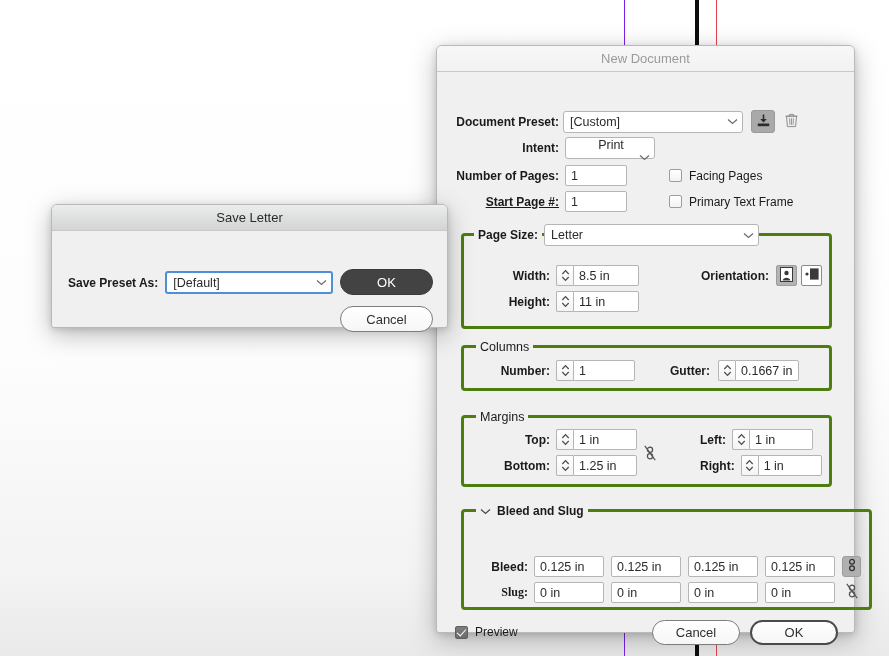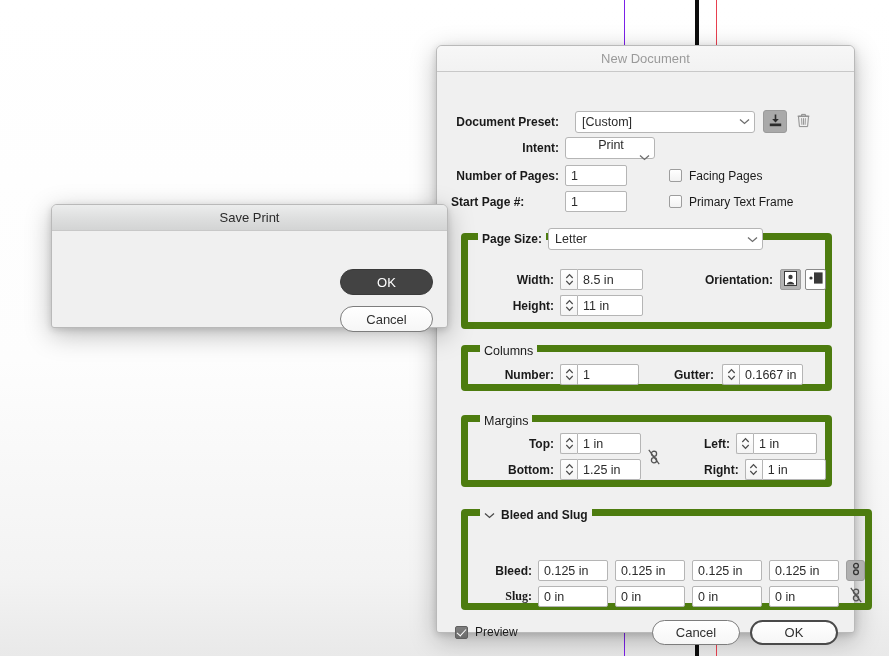--- a/index.html
+++ b/index.html
@@ -93,21 +93,21 @@
     display: flex; flex-direction: column;
     align-items: center; justify-content: center;
     color: #4a4a4a;
   }
   .spin svg { display:block; }
   .stepper .tf { border-radius: 0 2px 2px 0; }
 
   
   .group {
     position: absolute;
-    border: 7px solid #4d7c0f;
+    border: 3px solid #4d7c0f;
     border-radius: 4px;
     background: transparent;
   }
   .group-title {
     position: absolute; top: -8px; left: 12px;
     background: #f0f0f0; padding: 0 4px;
     font-size: 12.5px; color: #1a1a1a;
   }
 
   
@@ -175,21 +175,21 @@
 
 <div class="dialog" id="new-document">
   <div class="titlebar inactive">
     <span>New Document</span>
   </div>
 
   <div id="nd-body">
 
     <div class="row" style="left:14px; top:38px; width:392px;">
       <span class="lbl lbl-b" style="width:108px; text-align:right;">Document Preset:</span>
-      <div class="combo" style="width:180px; margin-left:16px;">
+      <div class="combo" style="width:180px; margin-left:4px;">
         <span>[Custom]</span>
         <span class="chev">
           <svg width="11" height="7" viewBox="0 0 11 7">
               <path d="M1 1.5 L5.5 5.5 L10 1.5" stroke="#6e6e6e" stroke-width="1.3" fill="none"></path>
             </svg>
         </span>
       </div>
       <div class="iconbtn on" style="margin-left:8px;">
         <span>
           <svg width="15" height="15" viewBox="0 0 15 15">
@@ -228,21 +228,21 @@
       <div class="tf" style="width:62px; margin-left:6px;">
         <span>1</span>
       </div>
       <div class="row" style="position:static; margin-left:42px;">
         <span class="cb"></span>
         <span class="lbl" style="margin-left:7px;">Facing Pages</span>
       </div>
     </div>
 
     <div class="row" style="left:14px; top:119px;">
-      <span class="lbl lbl-b" style="width:108px; ">Start Page #:</span>
+      <span class="lbl lbl-b" style="width:108px; text-align:right;text-decoration:underline;">Start Page #:</span>
       <div class="tf" style="width:62px; margin-left:6px;">
         <span>1</span>
       </div>
       <div class="row" style="position:static; margin-left:42px;">
         <span class="cb"></span>
         <span class="lbl" style="margin-left:7px;">Primary Text Frame</span>
       </div>
     </div>
 
     <div class="group" style="left:24px; top:161px; width:371px; height:96px;">
@@ -473,23 +473,34 @@
     </div>
     <div class="pill strong" style="position:absolute; left:313px; top:548px; width:88px;">
       <span>OK</span>
     </div>
 
   </div>
 </div>
 
 <div class="dialog" id="save-preset">
   <div class="titlebar active">
-    <span>Save Print</span>
+    <span>Save Letter</span>
   </div>
   <div id="sp-body">
+    <div class="row" style="left:16px; top:40px;">
+      <span class="lbl lbl-b">Save Preset As:</span>
+      <div class="combo focused" style="width:168px; height:23px; margin-left:7px;">
+        <span>[Default]</span>
+        <span class="chev">
+          <svg width="11" height="7" viewBox="0 0 11 7">
+              <path d="M1 1.5 L5.5 5.5 L10 1.5" stroke="#6e6e6e" stroke-width="1.3" fill="none"></path>
+            </svg>
+        </span>
+      </div>
+    </div>
     <div class="pill default" style="position:absolute; left:288px; top:38px; width:93px; height:26px;">
       <span>OK</span>
     </div>
     <div class="pill" style="position:absolute; left:288px; top:75px; width:93px; height:26px;">
       <span>Cancel</span>
     </div>
   </div>
 </div>
 
 </body></html>

